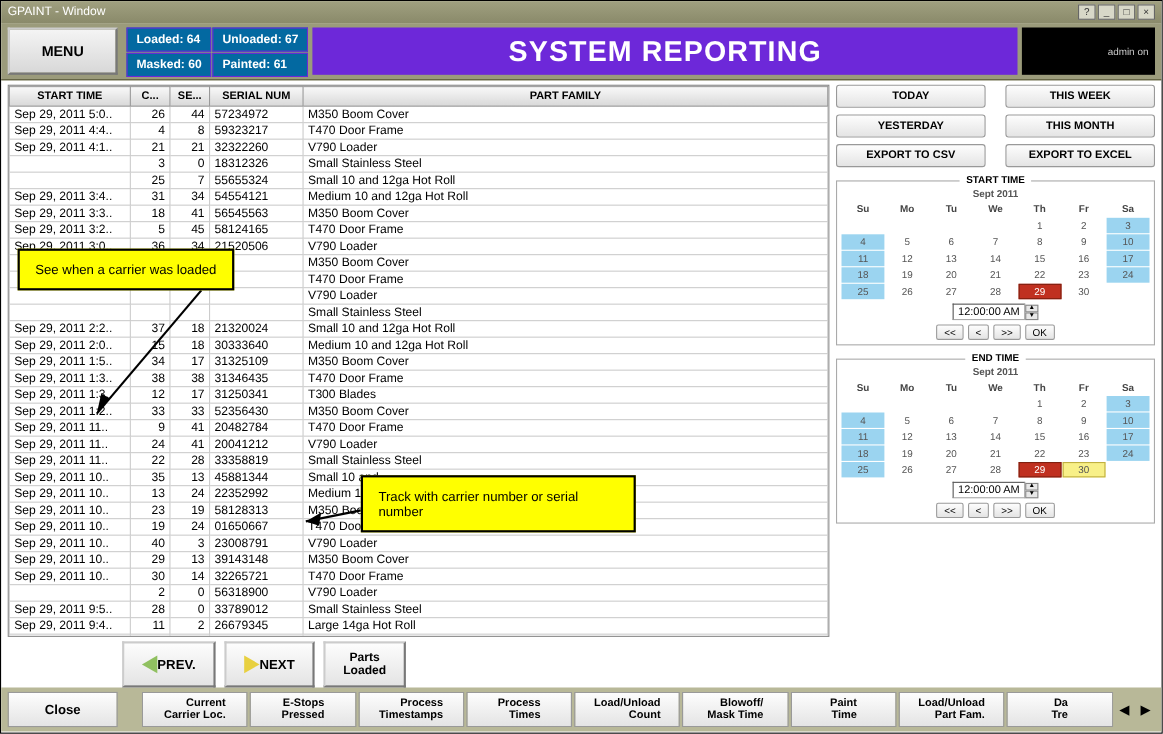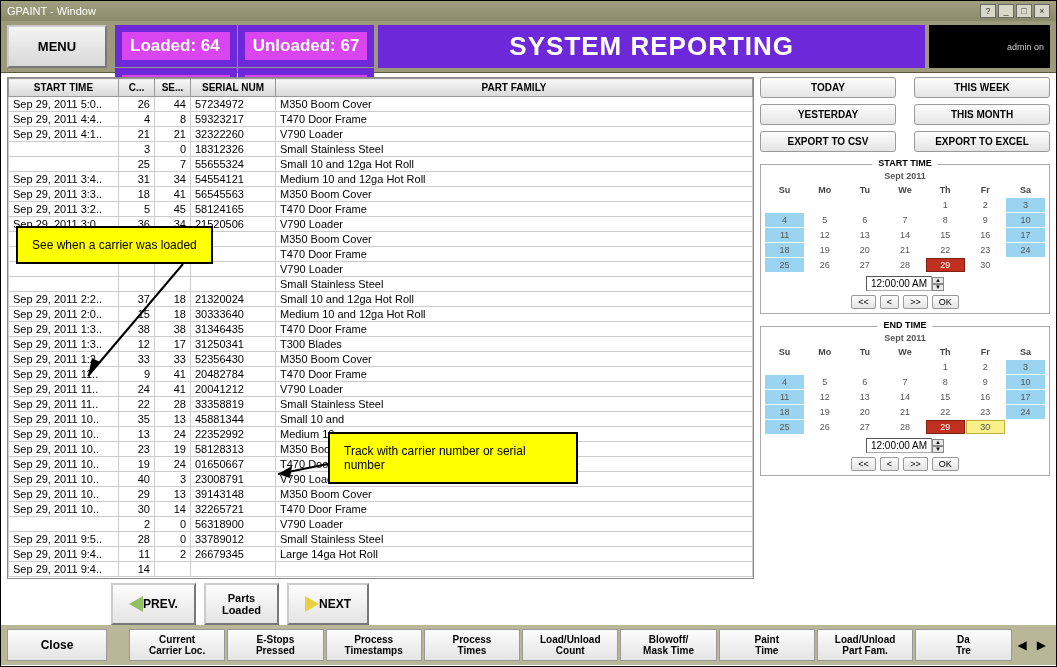--- a/index.html
+++ b/index.html
@@ -50,26 +50,26 @@
     cursor: pointer;
   }
   .counts {
     display: grid;
     grid-template-columns: auto auto;
     grid-template-rows: 1fr 1fr;
     gap: 1px;
     margin: 4px 2px;
   }
   .counts .cell {
-    background: #d946ef;
+    background: #0369a1;
     color: #fff;
-    font-size: 17px;
+    font-size: 11px;
     font-weight: bold;
     padding: 4px 8px;
-    border: 7px solid #6d28d9;
+    border: 1px solid #6d28d9;
     white-space: nowrap;
   }
   .title-area {
     flex: 1;
     background: #6d28d9;
     color: #fff;
     display: flex;
     align-items: center;
     justify-content: center;
     font-size: 26px;
@@ -267,21 +267,21 @@
     padding: 4px 6px;
     background: #b8b898;
     height: 40px;
     overflow: hidden;
   }
   .bottom-bar .bbtn {
     background: linear-gradient(#fdfdfd,#e4e4e4);
     border: 1px solid #999;
     font-size: 10px;
     font-weight: bold;
-    text-align: center;
+    text-align: right;
     padding: 2px 6px;
     display: flex;
     align-items: center;
     justify-content: center;
     cursor: pointer;
     line-height: 11px;
     white-space: pre-line;
   }
   .bottom-bar .close { width: 100px; font-size: 12px; margin-right: 20px; }
   .bottom-bar .scroll {
@@ -445,20 +445,27 @@
             <td class="r">18</td>
             <td>21320024</td>
             <td>Small 10 and 12ga Hot Roll</td>
           </tr>
           <tr>
             <td>Sep 29, 2011 2:0..</td>
             <td class="r">15</td>
             <td class="r">18</td>
             <td>30333640</td>
             <td>Medium 10 and 12ga Hot Roll</td>
+          </tr>
+          <tr>
+            <td>Sep 29, 2011 1:5..</td>
+            <td class="r">34</td>
+            <td class="r">17</td>
+            <td>31325109</td>
+            <td>M350 Boom Cover</td>
           </tr>
           <tr>
             <td>Sep 29, 2011 1:3..</td>
             <td class="r">38</td>
             <td class="r">38</td>
             <td>31346435</td>
             <td>T470 Door Frame</td>
           </tr>
           <tr>
             <td>Sep 29, 2011 1:3..</td>
@@ -724,27 +731,27 @@
       </div>
     </div>
   </div>
 </div>
 
 <div class="pager">
   <div class="pbtn">
     <span class="arrow-left"></span>
     <span>PREV.</span>
   </div>
+  <div class="pbtn">
+    <span class="arrow-right"></span>
+    <span>NEXT</span>
+  </div>
   <div class="pbtn parts">
     <span>Parts</span>
       <span>Loaded</span>
-  </div>
-  <div class="pbtn">
-    <span class="arrow-right"></span>
-    <span>NEXT</span>
   </div>
 </div>
 
 <div class="bottom-bar">
   <div class="bbtn close">Close</div>
   <div id="tabs" style="display:flex; gap:2px; flex:1; overflow:hidden">
       <div class="bbtn" style="flex: 1 1 0%;">Current
 Carrier Loc.</div>
       <div class="bbtn" style="flex: 1 1 0%;">E-Stops
 Pressed</div>

